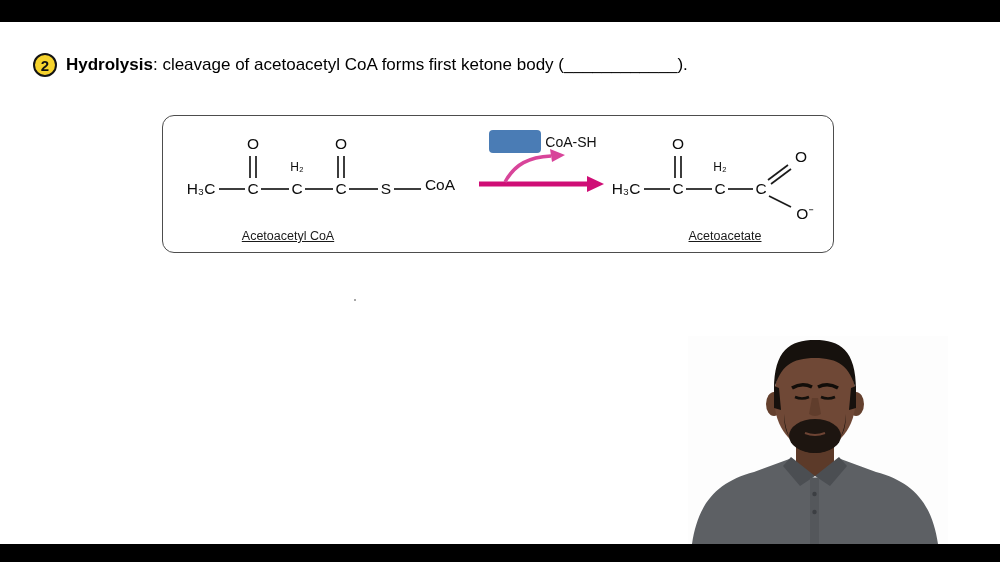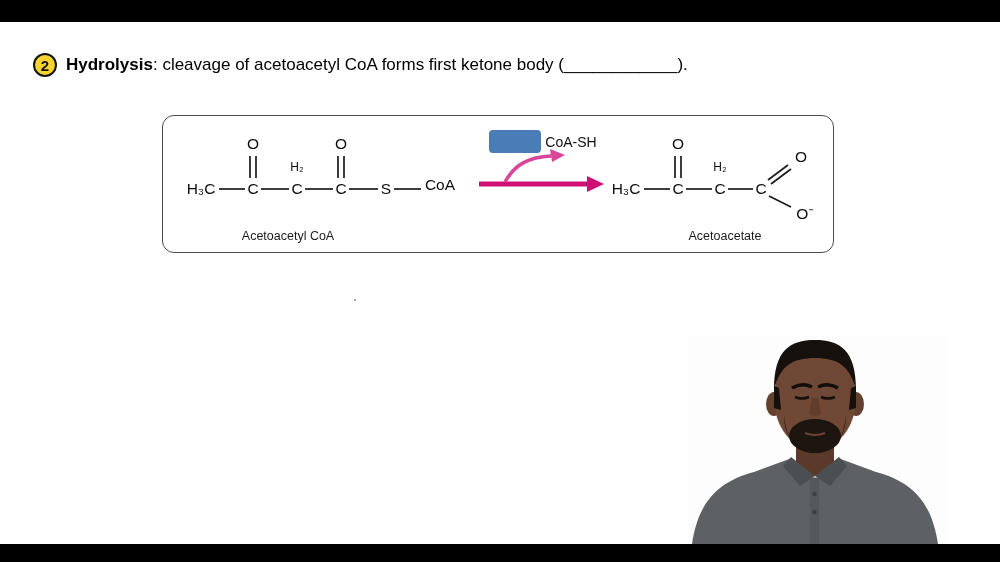--- a/index.html
+++ b/index.html
@@ -28,21 +28,21 @@
   }
   .bond-layer { position: absolute; left: 0; top: 0; }
 
   .atom {
     position: absolute; transform: translate(-50%, -50%);
     font-size: 15.5px; color: #0d0d0d; white-space: nowrap; line-height: 1;
   }
   .atom.small { font-size: 12px; }
   .struct-label {
     position: absolute; transform: translate(-50%, -50%);
-    font-size: 12.5px; color: #1a1a1a; white-space: nowrap;
+    font-size: 12.5px; color: #1a1a1a; white-space: nowrap; text-decoration: underline;
   }
   .byproduct {
     position: absolute; transform: translate(-50%, -50%);
     font-size: 14px; color: #111; white-space: nowrap;
   }
 
   .webcam { position: absolute; left: 688px; top: 336px; width: 260px; height: 208px; }
 
   .artifact-dot { position: absolute; left: 354px; top: 299px; width: 2px; height: 2px; background: #8a8a8a; border-radius: 50%; }
 </style>

